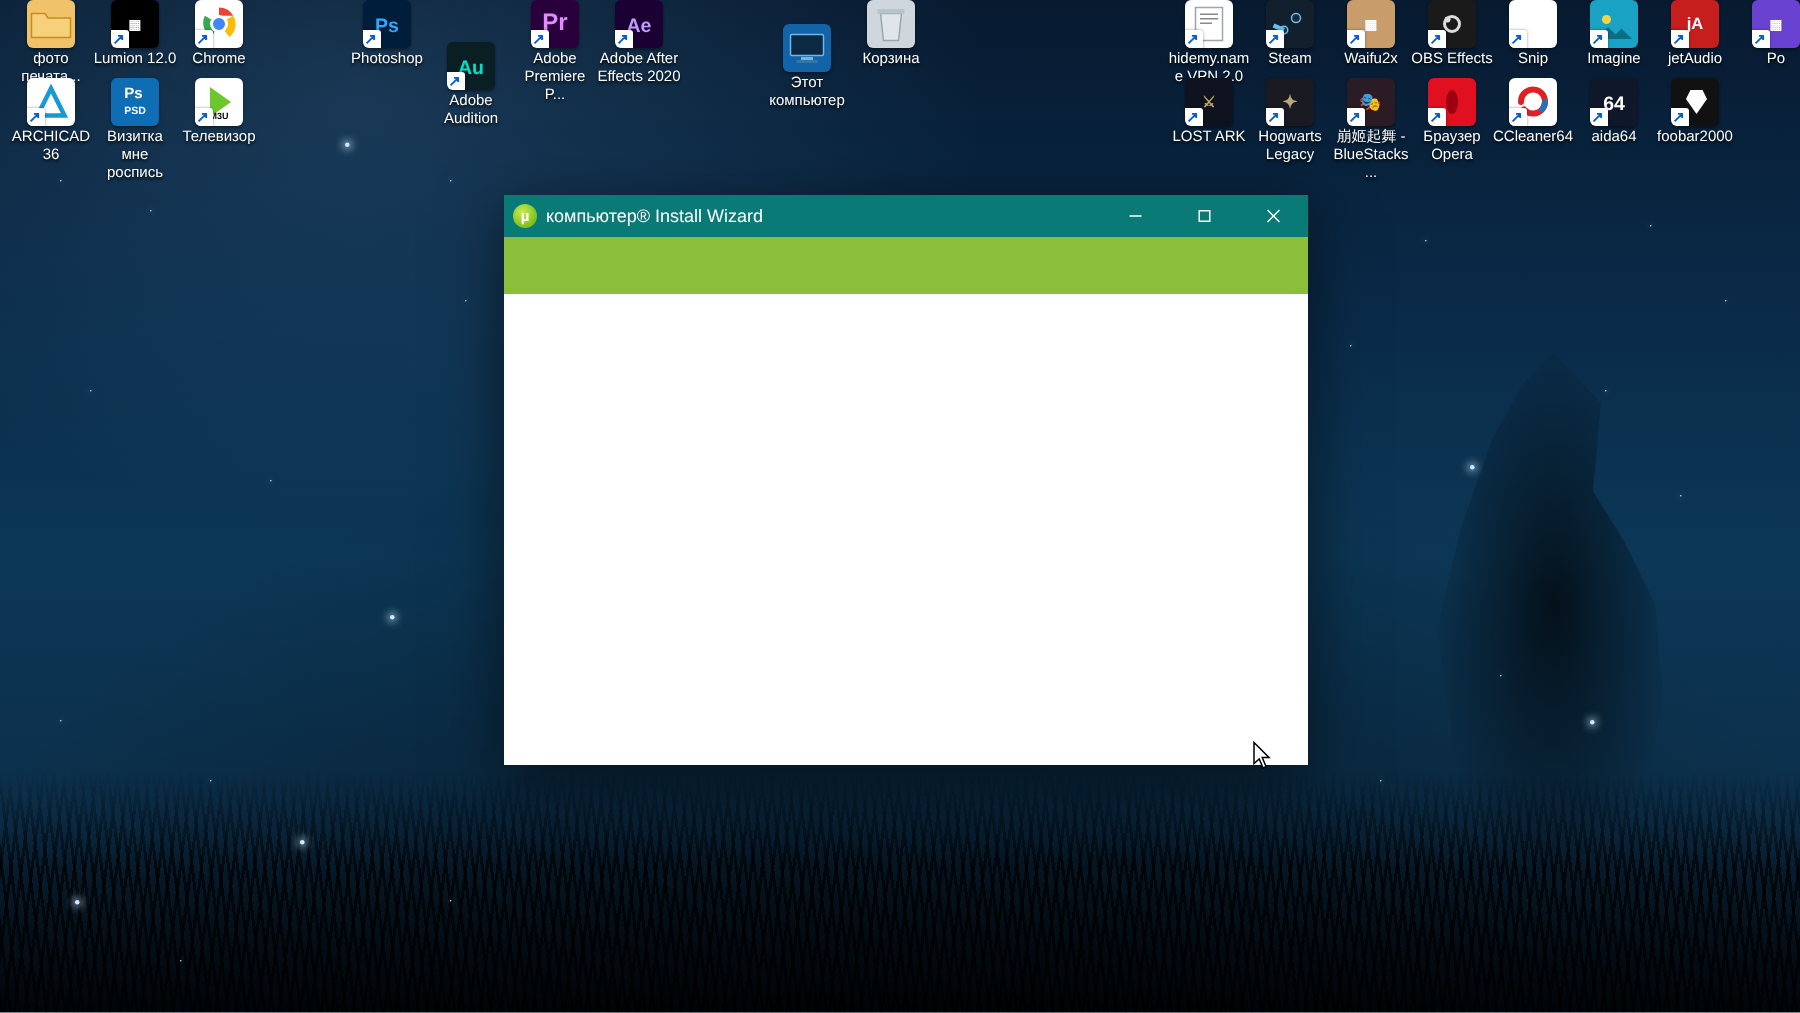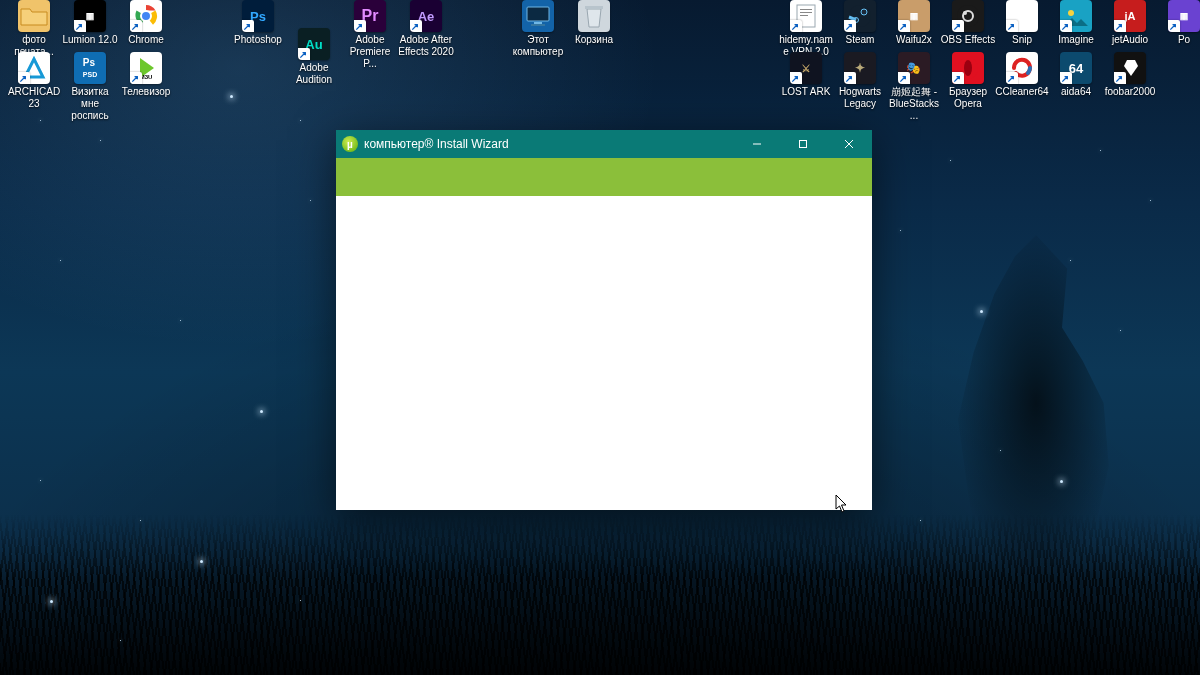--- a/index.html
+++ b/index.html
@@ -192,21 +192,21 @@
         </div>
         <div class="dlabel">Adobe After Effects 2020</div>
       </div>
     </div>
     <div style="position: absolute; left: 454px; top: 0px;">
       <div class="drow">
         <div class="dicon" style="background: transparent; visibility: hidden;"></div>
         <div class="dlabel"></div>
       </div>
     </div>
-    <div style="position: absolute; left: 510px; top: 0px;">
+    <div style="position: absolute; left: 510px; top: 16px;">
       <div class="drow">
         <div class="dicon" style="background: rgb(19, 99, 168);">
           <svg width="26" height="22" viewBox="0 0 26 22">
             <rect x="2" y="2" width="22" height="14" rx="1" fill="#0b2942" stroke="#6fb7e6"></rect>
             <rect x="9" y="17" width="8" height="2" fill="#6fb7e6"></rect>
             <rect x="6" y="19" width="14" height="2" fill="#3576a0"></rect>
           </svg>
         </div>
         <div class="dlabel">Этот компьютер</div>
       </div>
@@ -223,21 +223,21 @@
       </div>
     </div>
     <div style="position: absolute; left: 6px; top: 52px;">
       <div class="drow">
         <div class="dicon" style="background: rgb(255, 255, 255);">
           <svg width="24" height="24" viewBox="0 0 24 24">
             <path d="M3 21 12 3l9 18H3z" fill="none" stroke="#1799d6" stroke-width="3"></path>
           </svg>
           <div class="shortcut-arrow">↗</div>
         </div>
-        <div class="dlabel">ARCHICAD 23</div>
+        <div class="dlabel">ARCHICAD 36</div>
       </div>
     </div>
     <div style="position: absolute; left: 62px; top: 52px;">
       <div class="drow">
         <div class="dicon" style="background: rgb(15, 109, 179);">
           <span style="font-size:10px;color:#fff;font-weight:700">Ps<br><span style="font-size:7px">PSD</span></span>
         </div>
         <div class="dlabel">Визитка мне роспись</div>
       </div>
     </div>
@@ -389,21 +389,21 @@
             <path d="M4 12a8 8 0 1 1 2 5" fill="none" stroke="#d22" stroke-width="4" stroke-linecap="round"></path>
             <path d="M20 12a8 8 0 0 1-2 5" fill="none" stroke="#2a6fb5" stroke-width="4" stroke-linecap="round"></path>
           </svg>
           <div class="shortcut-arrow">↗</div>
         </div>
         <div class="dlabel">CCleaner64</div>
       </div>
     </div>
     <div style="position: absolute; left: 1048px; top: 52px;">
       <div class="drow">
-        <div class="dicon" style="background: #0c4a6e;">
+        <div class="dicon" style="background: #0f172a;">
           <span style="font-size:13px;font-weight:800;color:#fff">64</span>
           <div class="shortcut-arrow">↗</div>
         </div>
         <div class="dlabel">aida64</div>
       </div>
     </div>
     <div style="position: absolute; left: 1102px; top: 52px;">
       <div class="drow">
         <div class="dicon" style="background: rgb(17, 17, 17);">
           <svg width="22" height="22" viewBox="0 0 22 22">

